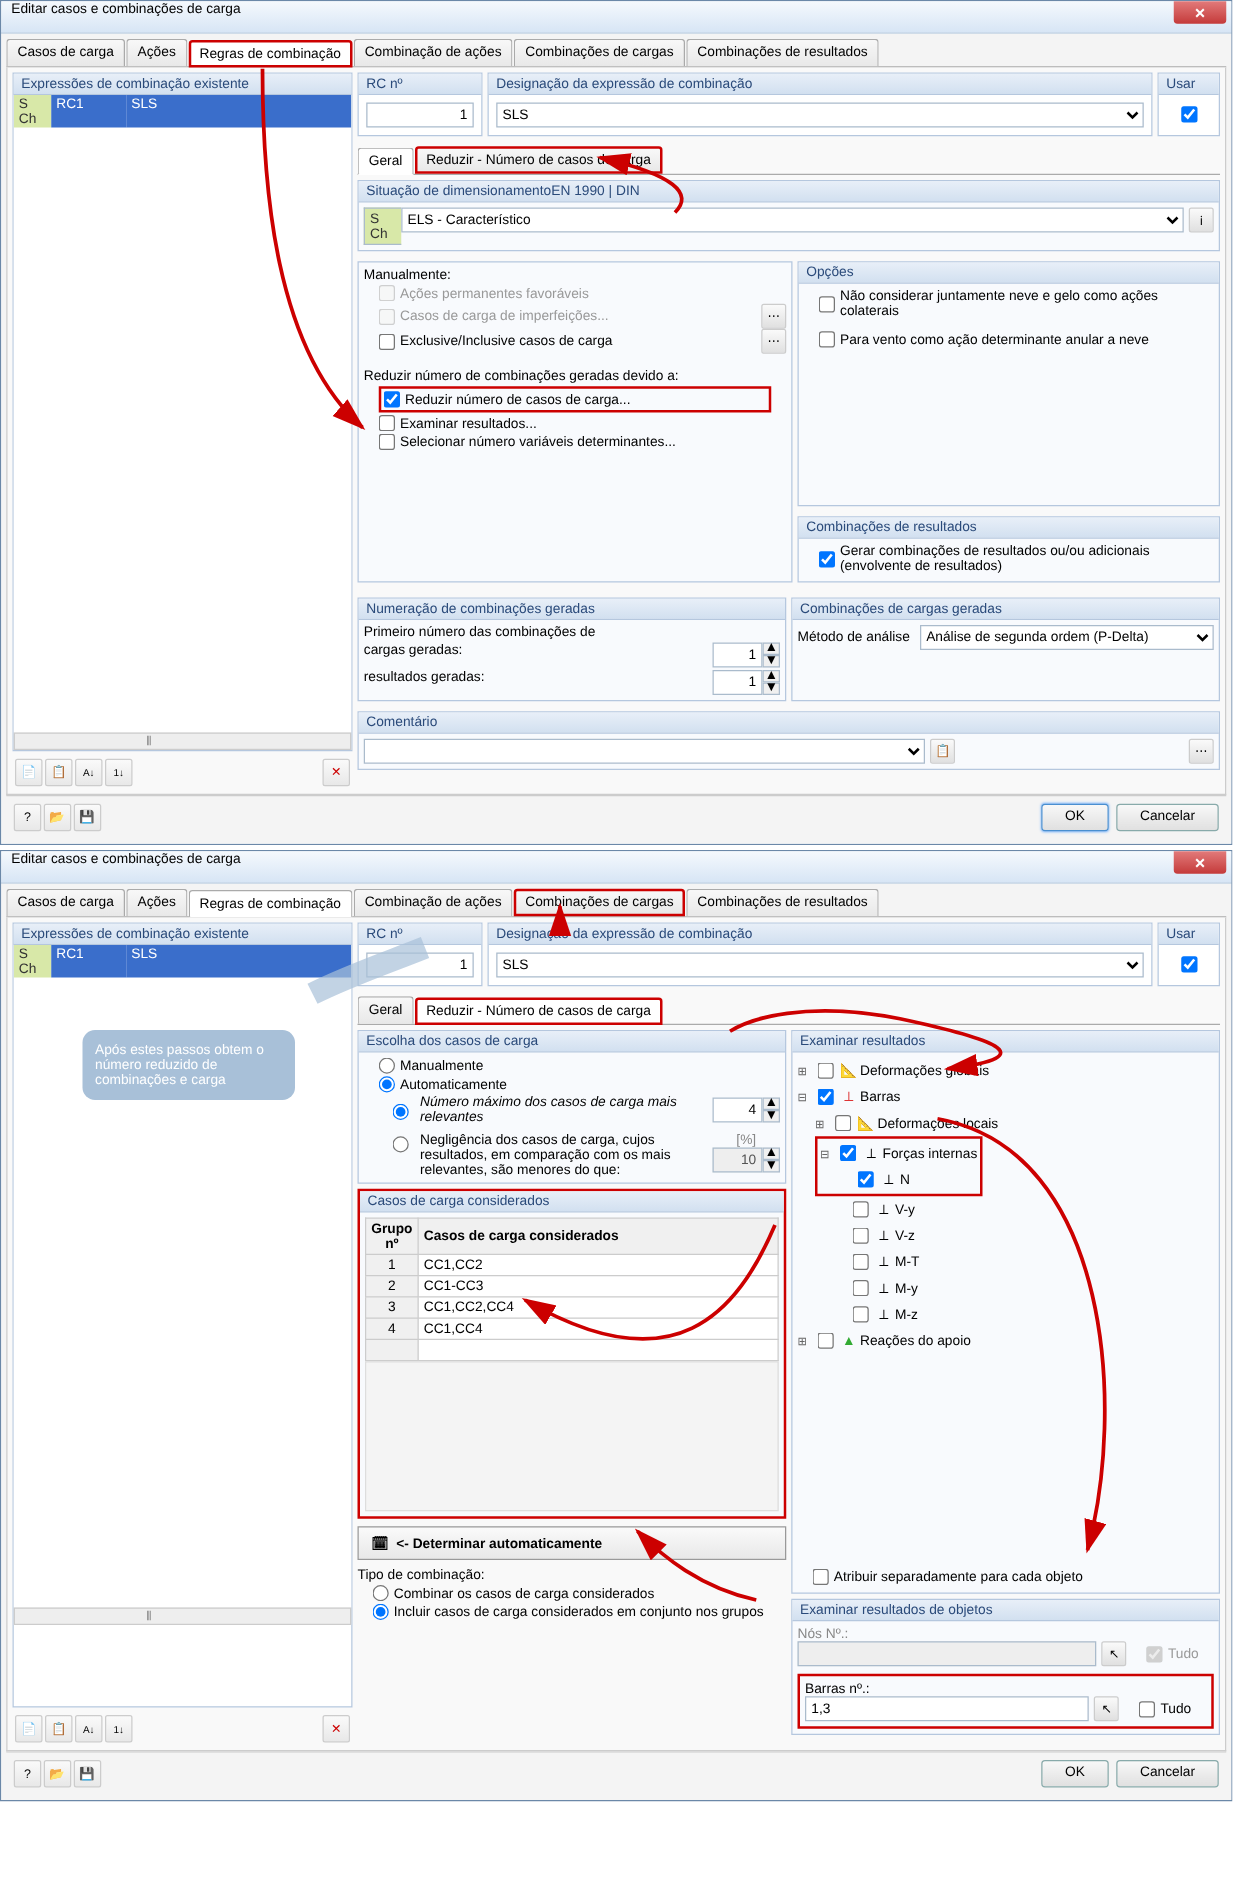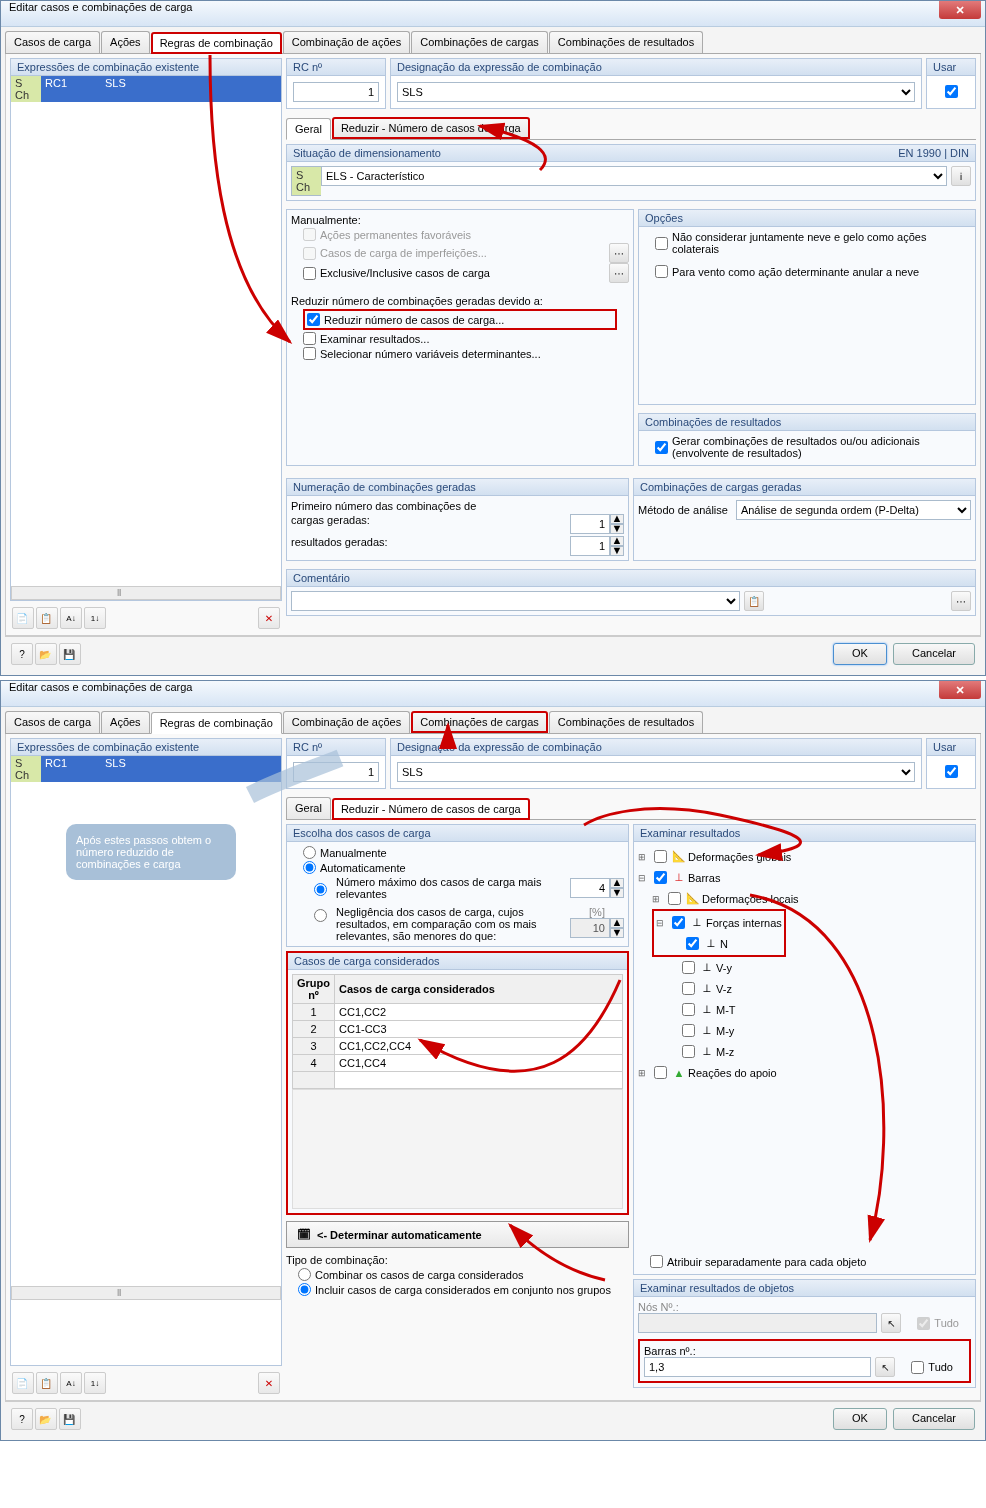--- a/index.html
+++ b/index.html
@@ -31,21 +31,21 @@
   .chk { display: flex; align-items: center; gap: 4px; margin: 2px 12px; }
   .chk input { margin: 0; }
   .chk.dis { color: #999; }
   .btn { border: 1px solid #8aa; background: linear-gradient(#f8f8f8,#e0e0e0); padding: 3px 18px; border-radius: 3px; cursor: pointer; }
   .btn.primary { border: 1px solid #4a8fd0; box-shadow: 0 0 2px #6af; }
   .dialog-footer { display: flex; justify-content: space-between; padding: 6px; border-top: 1px solid #ccc; }
   .iconbar { display: flex; gap: 2px; padding: 2px; }
   .iconbtn { width: 22px; height: 22px; border: 1px solid #ccc; background: linear-gradient(#fafafa,#e8e8e8); border-radius: 2px; display: flex; align-items: center; justify-content: center; font-size: 10px; cursor:pointer; }
   .inner-tabs { display: flex; border-bottom: 1px solid #aaa; margin-top: 4px; }
   .fieldset { border: 1px solid #b5c7de; margin: 4px 0; padding: 4px; background: #f8fafd; }
-  .fieldset-hdr { color: #2a4a7a; background: linear-gradient(#e8eff8,#d2e0f0); margin: -4px -4px 4px -4px; padding: 2px 6px; border-bottom: 1px solid #b5c7de; display:flex; justify-content:space-between;}
+  .fieldset-hdr { color: #2a4a7a; background: linear-gradient(#e8eff8,#d2e0f0); margin: -4px -4px 4px -4px; padding: 2px 6px; border-bottom: 1px solid #b5c7de; display:flex; }
   .spin { display: inline-flex; }
   .spin input { width: 40px; text-align: right; }
   .spin .sp { width: 14px; display: flex; flex-direction: column; font-size: 6px; }
   .spin .sp div { border: 1px solid #abc; height: 10px; text-align: center; line-height: 7px; background: #f0f0f0; }
   .callout { position: absolute; background: #a8c0d8; color: #fff; padding: 10px; border-radius: 10px; width: 170px; font-size: 11px; }
   .redbox { border: 2px solid #c00; }
   .scroll-placeholder { height: 14px; background: #eee; border: 1px solid #ccc; position: relative; }
   .scroll-placeholder::after { content:'|||'; position:absolute; left:105px; font-size:8px; color:#888; letter-spacing:-1px;}
   .tree { font-size: 11px; }
   .tree-item { display: flex; align-items: center; gap: 2px; padding: 1px 0; }
@@ -340,21 +340,21 @@
               <div class="chk">
                     <input type="radio" name="ch1" style="">
                     <span>Manualmente</span>
                   </div>
               <div class="chk">
                     <input type="radio" name="ch1" checked="" style="">
                     <span>Automaticamente</span>
                   </div>
               <div style="display:flex; align-items:center; margin-left:18px; gap:6px;">
                 <input type="radio" name="ch2" checked="" style="">
-                <span style="flex:1;">Número máximo dos casos de carga mais relevantes</span>
+                <span style="flex:1;font-style:italic;">Número máximo dos casos de carga mais relevantes</span>
                 <div class="spin">
                       <input type="text" value="4" style="">
                       <div class="sp">
                         <div>▲</div>
                         <div>▼</div>
                       </div>
                     </div>
               </div>
               <div style="display:flex; align-items:flex-start; margin-left:18px; gap:6px; margin-top:6px;">
                 <input type="radio" name="ch2" style="">

